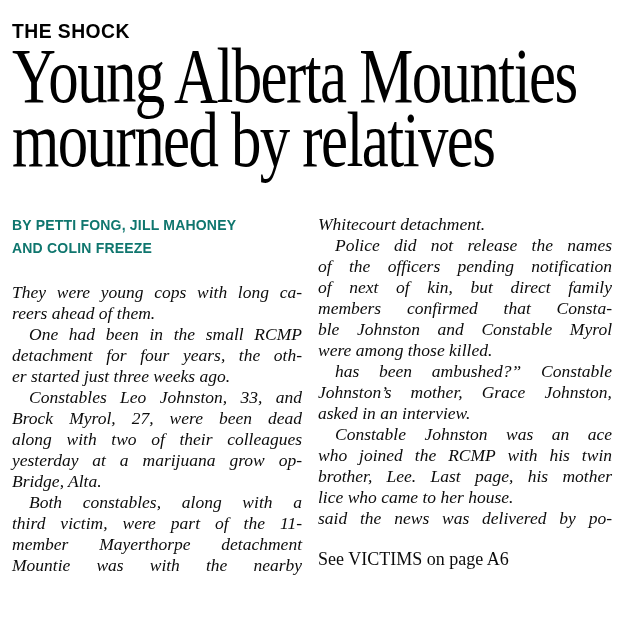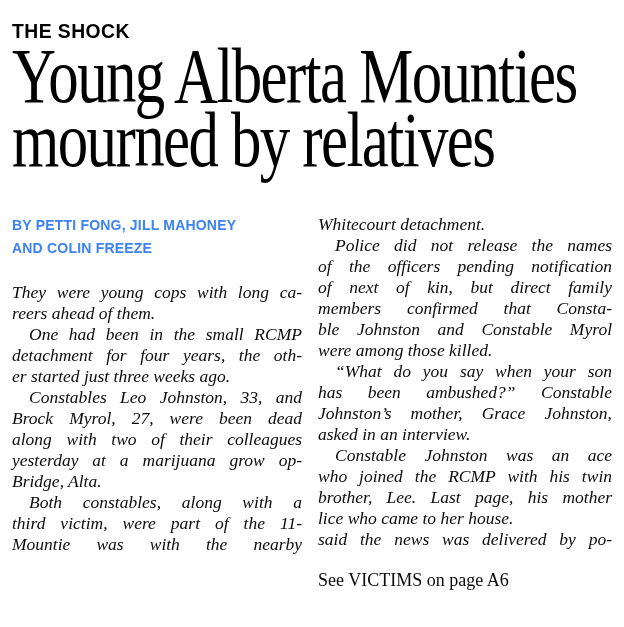--- a/index.html
+++ b/index.html
@@ -47,21 +47,21 @@
     display: grid;
     grid-template-columns: 290px 1fr;
     column-gap: 16px;
   }
   .byline {
     font-family: "Liberation Sans", sans-serif;
     font-weight: bold;
     font-size: 14px;
     line-height: 23px;
     letter-spacing: 0.2px;
-    color: #3b82f6;
+    color: #0f766e;
     margin-bottom: 22px;
   }
   .byline .bline { display: block; }
   .paras { font-size: 17.5px; line-height: 21px; font-style: italic; }
   .para { margin: 0; }
   .para.indent .line:first-child { text-indent: 17px; }
   .line {
     text-align: justify;
     text-align-last: justify;
     white-space: normal;
@@ -107,40 +107,40 @@
           <div class="para indent">
             <div class="line">Constables Leo Johnston, 33, and</div>
             <div class="line">Brock Myrol, 27, were been dead</div>
             <div class="line">along with two of their colleagues</div>
             <div class="line">yesterday at a marijuana grow op-</div>
             <div class="line last">Bridge, Alta.</div>
           </div>
           <div class="para indent">
             <div class="line">Both constables, along with a</div>
             <div class="line">third victim, were part of the 11-</div>
+            <div class="line">member Mayerthorpe detachment</div>
             <div class="line">Mountie was with the nearby</div>
           </div>
         </div>
     </div>
 
     <div class="col">
       <div class="paras">
           <div class="para">
             <div class="line last">Whitecourt detachment.</div>
           </div>
           <div class="para indent">
             <div class="line">Police did not release the names</div>
             <div class="line">of the officers pending notification</div>
             <div class="line">of next of kin, but direct family</div>
             <div class="line">members confirmed that Consta-</div>
             <div class="line">ble Johnston and Constable Myrol</div>
             <div class="line last">were among those killed.</div>
           </div>
           <div class="para indent">
-            <div class="line">“What do you say when your son</div>
             <div class="line">has been ambushed?” Constable</div>
             <div class="line">Johnston’s mother, Grace Johnston,</div>
             <div class="line last">asked in an interview.</div>
           </div>
           <div class="para indent">
             <div class="line">Constable Johnston was an ace</div>
             <div class="line">who joined the RCMP with his twin</div>
             <div class="line">brother, Lee. Last page, his mother</div>
             <div class="line last">lice who came to her house.</div>
             <div class="line">said the news was delivered by po-</div>

